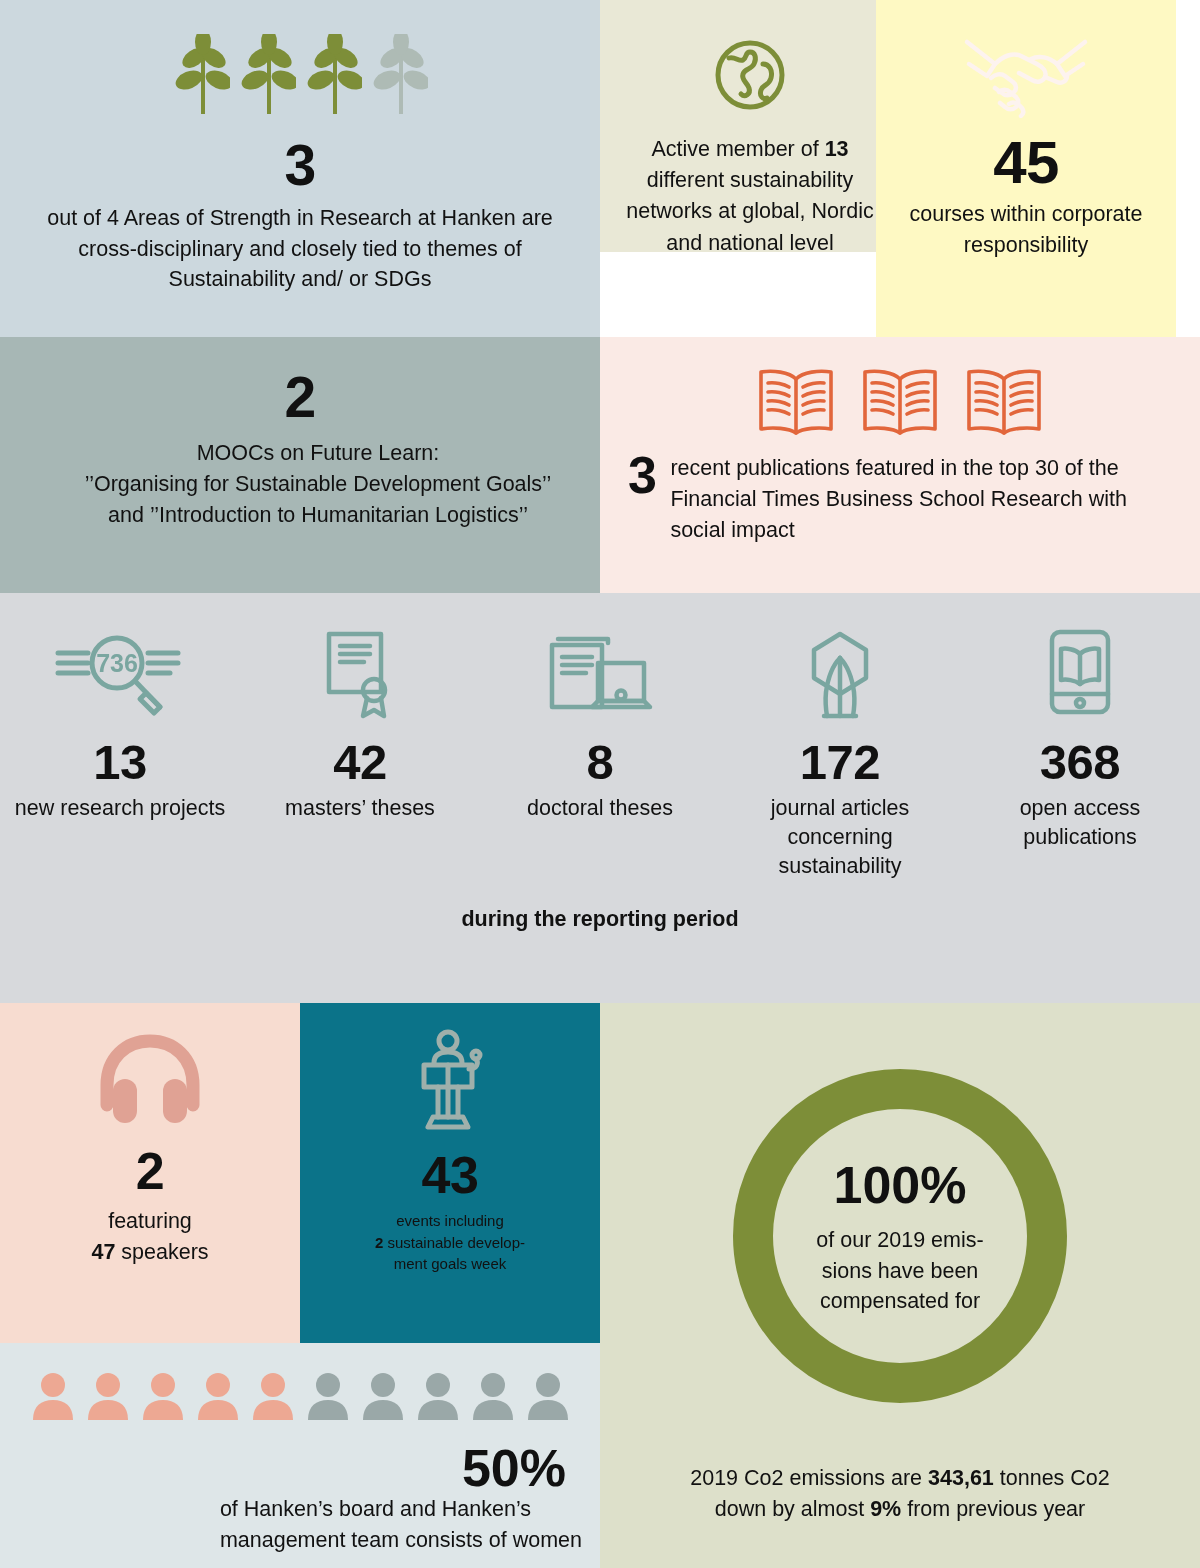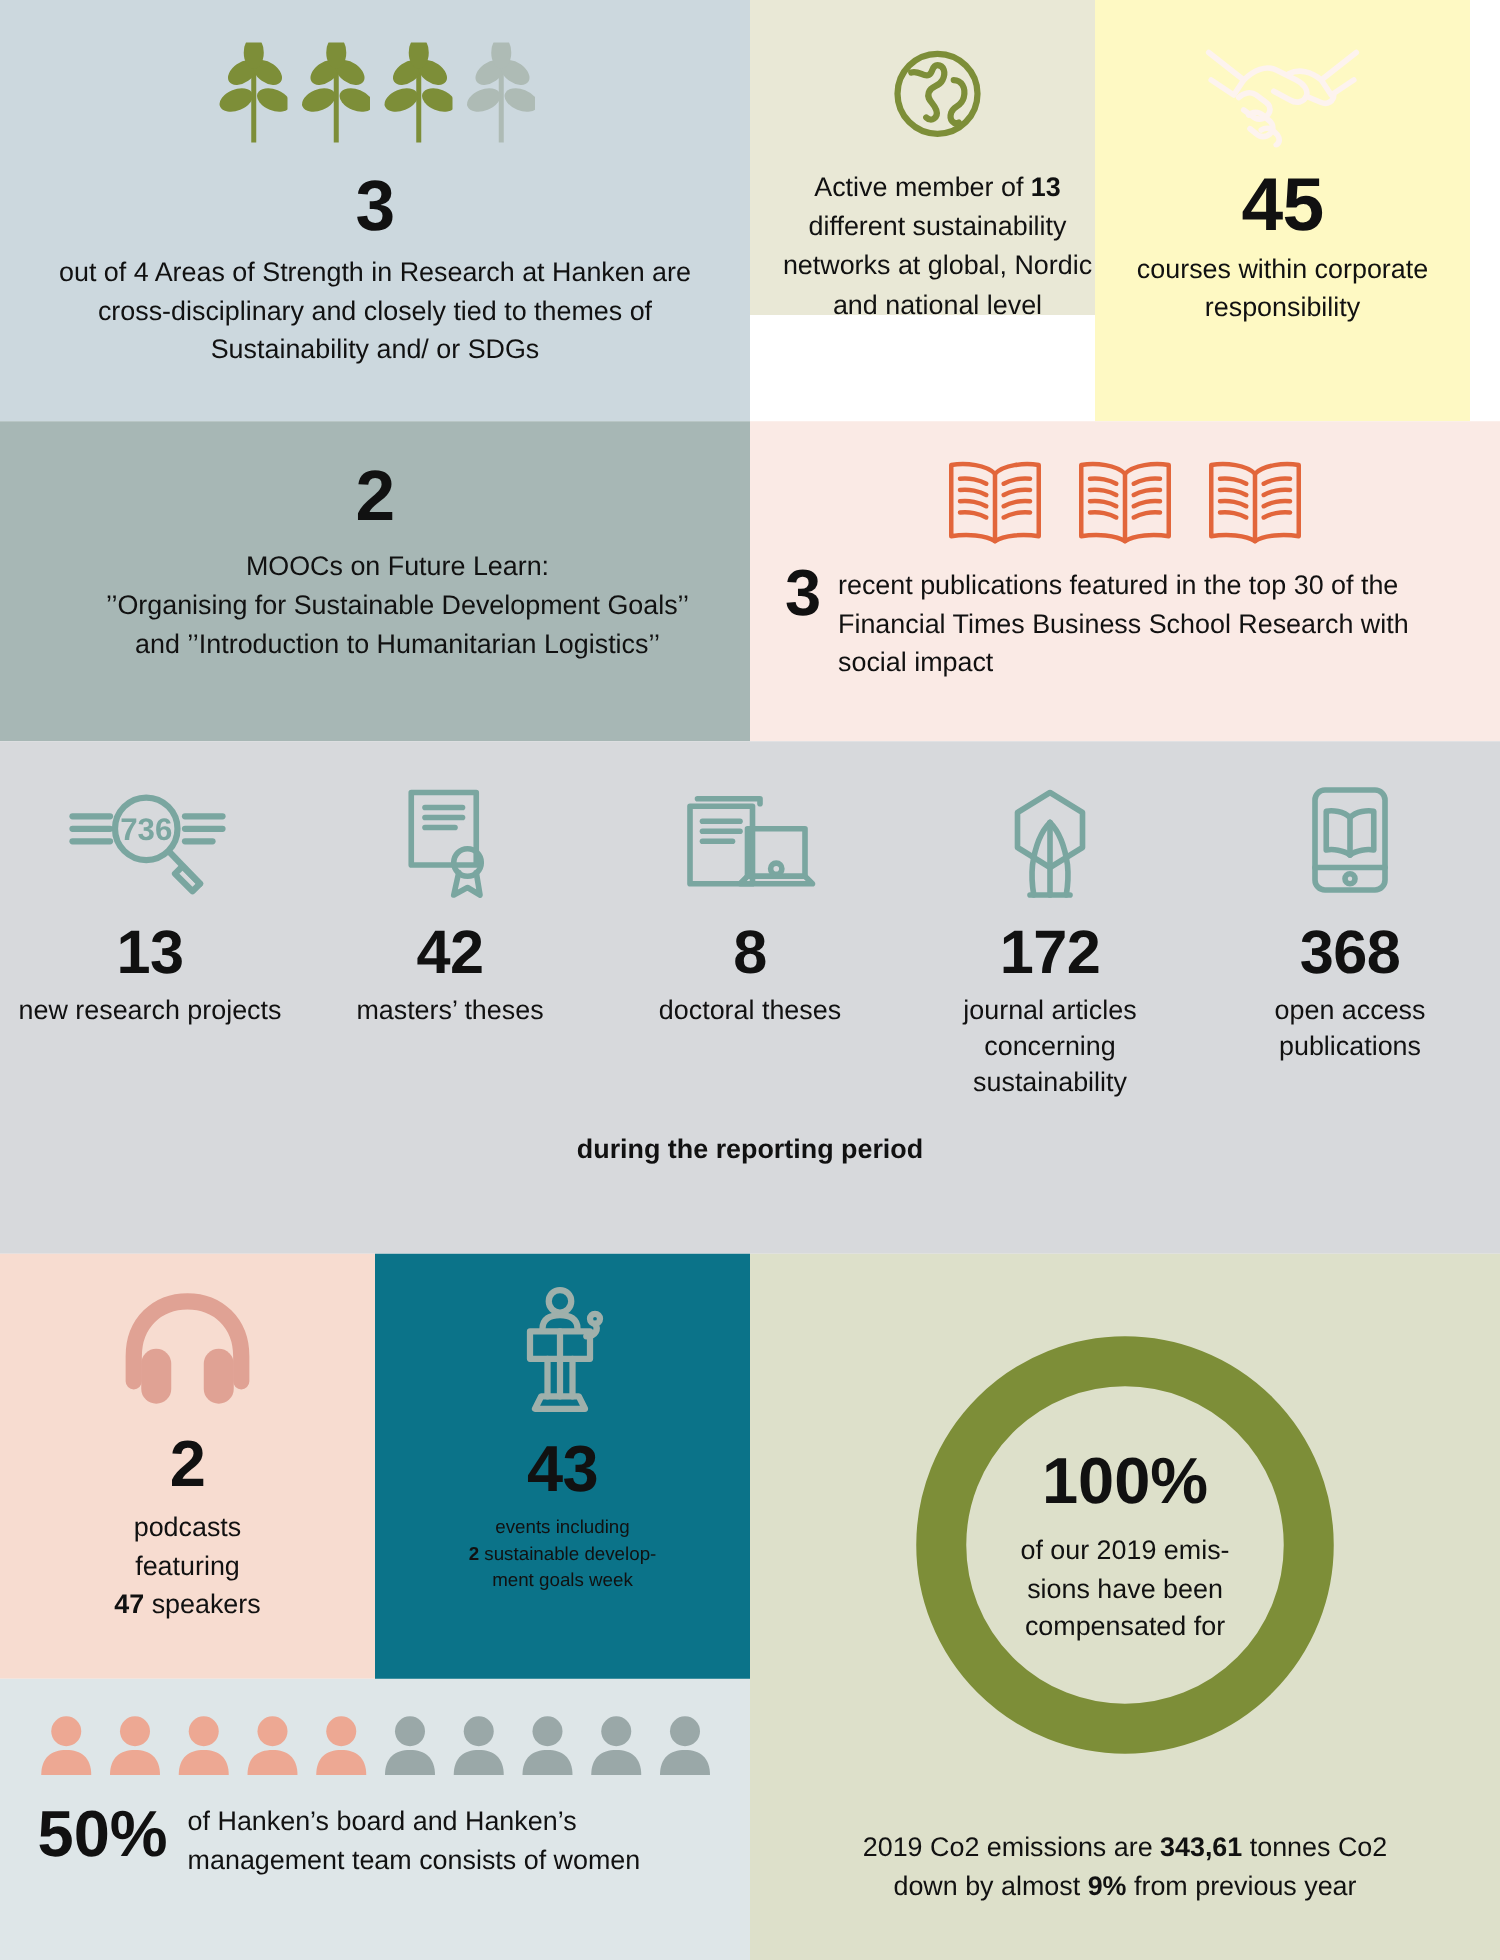--- a/index.html
+++ b/index.html
@@ -80,21 +80,21 @@
     border:40px solid #7d8e38;
     display:flex; flex-direction:column; align-items:center; justify-content:center;
   }
   .ring .pct { font-size:52px; font-weight:700; }
   .ring .sub { font-size:21.5px; text-align:center; margin-top:10px; line-height:1.42; padding:0 14px; }
   #p-emis .co2 { position:absolute; left:0; top:460px; width:600px; text-align:center; font-size:21.5px; line-height:1.45; padding:0 26px; }
 
   
   #p-board { left:0; top:1343px; width:600px; height:225px; background:#dee6e8; }
   .people-row { display:flex; justify-content:center; gap:11px; padding-top:29px; }
-  #p-board .bottom { display:flex; align-items:flex-start; padding:22px 18px 0 30px; }
+  #p-board .bottom { display:flex; align-items:flex-end; padding:22px 18px 0 30px;flex-direction:column; }
   #p-board .pct { font-size:52px; font-weight:700; margin-right:16px; line-height:1; }
   #p-board .body { font-size:21.5px; line-height:1.42; }
 </style>
 </head>
 <body>
 
 <div class="page">
 
   <div class="panel" id="p-research">
     <div class="leaf-row">
@@ -334,21 +334,20 @@
   <div class="panel" id="p-podcast">
     <div class="icon-wrap">
       <svg width="110" height="96" viewBox="0 0 110 96">
         <path d="M12 74 L12 54 C12 27 31 10 55 10 C79 10 98 27 98 54 L98 74" fill="none" stroke="#e0a294" stroke-width="13" stroke-linecap="round"></path>
         <rect x="18" y="48" width="24" height="44" rx="12" fill="#e0a294"></rect>
         <rect x="68" y="48" width="24" height="44" rx="12" fill="#e0a294"></rect>
       </svg>
     </div>
     <div class="num n2">2</div>
     <div class="txt body">
-      <div>podcasts</div>
       <div>featuring</div>
       <div><b>47</b><span> speakers</span></div>
     </div>
   </div>
 
   <div class="panel" id="p-events">
     <div class="icon-wrap">
       <svg width="86" height="104" viewBox="0 0 86 104">
         <g stroke="#9fb0ab" fill="none" stroke-width="5" stroke-linecap="round" stroke-linejoin="round">
           <circle cx="41" cy="12" r="9"></circle>

